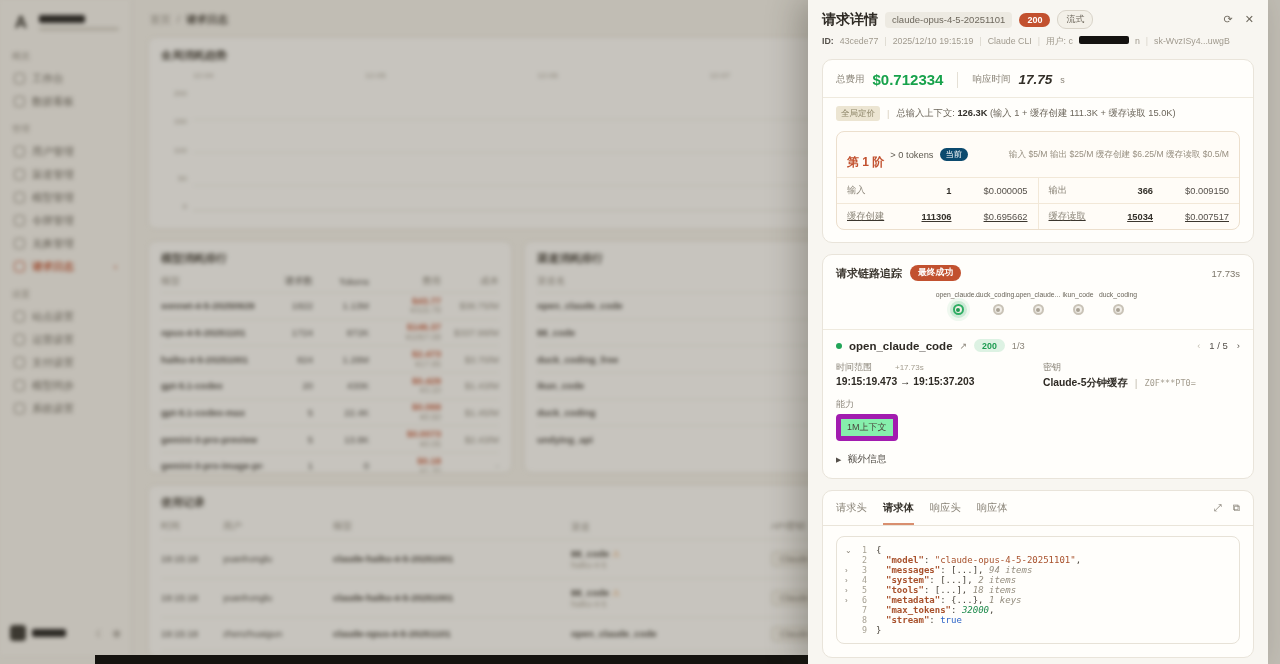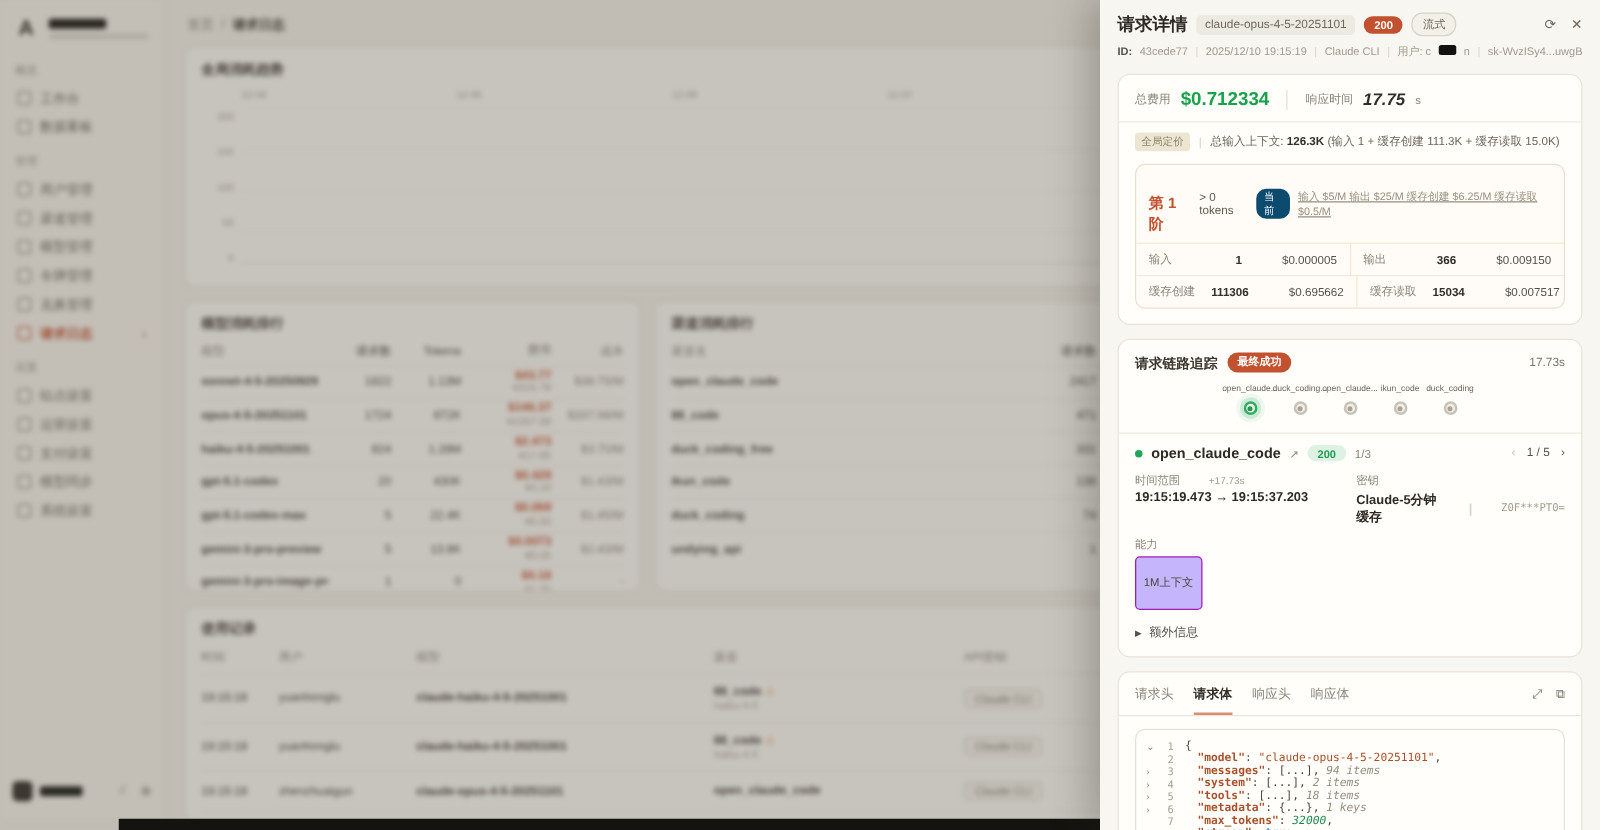--- a/index.html
+++ b/index.html
@@ -69,21 +69,21 @@
   .u-tr.head .uc-model,.u-tr.head .uc-ch{font-weight:normal;color:#8b857a;}
   .uc-ch{width:200px;font-weight:bold;color:#3c372f;line-height:1.2;}
   .uc-ch .sub{display:block;font-weight:normal;color:#a79f91;font-size:8.5px;}
   .uc-ch .warn{color:#e08b3a;font-size:9px;margin-left:3px;font-weight:normal;}
   .uc-key{width:130px;}
   .key-pill{display:inline-block;border:1px solid #ddd7cb;background:#f6f3ec;border-radius:4px;
             padding:2px 8px;color:#7c766a;font-size:9px;}
   .bottom-bar{position:absolute;left:95px;right:400px;bottom:0;height:9px;background:#15130f;}
 
   
-  .drawer{position:absolute;top:0;right:0;width:400px;height:664px;background:#f8f6f1;
+  .drawer{position:absolute;top:0;right:12px;width:460px;height:664px;background:#f8f6f1;
           box-shadow:-10px 0 30px rgba(40,35,25,.28);padding:10px 14px;box-sizing:border-box;overflow:hidden;}
   .d-h1{display:flex;align-items:center;gap:7px;}
   .d-title{font-size:14px;font-weight:bold;color:#2e2a24;}
   .pill-model{background:#edeae2;border-radius:4px;padding:2.5px 7px;font-size:9.5px;color:#6e685d;}
   .pill-status{background:#c2512f;color:#fff;font-weight:bold;border-radius:9px;padding:2px 8px;font-size:9px;}
   .pill-stream{border:1px solid #d9d4c9;background:#f3f0e8;color:#6e685d;border-radius:9px;padding:2px 8px;font-size:9px;}
   .d-hicons{margin-left:auto;display:flex;gap:12px;color:#6e685d;font-size:11px;}
   .d-meta{display:flex;align-items:flex-start;gap:6px;font-size:8.8px;color:#a09a8e;margin:7px 0 2px;white-space:nowrap;}
   .d-meta b{color:#55504a;}
   .sep{color:#d9d4ca;}
@@ -100,23 +100,23 @@
   .hline{border-top:1px solid #efeade;}
   .ctx-row{display:flex;align-items:center;gap:7px;padding:8px 13px;font-size:9.3px;color:#6d675c;}
   .badge-pricing{background:#ece5d2;color:#8d8568;border-radius:3px;padding:1.5px 5px;font-size:8.5px;flex:none;}
   .ctx-row .bar{color:#d9cfbc;}
   .ctx-row b{color:#33302a;}
   .tier{border:1px solid #ecdfcd;background:#fffcf7;border-radius:8px;margin:2px 13px 12px;font-size:9.3px;}
   .tier-h{display:flex;align-items:center;gap:6px;padding:6px 10px;border-bottom:1px solid #f2e8d8;}
   .t-stage{color:#c2512f;font-weight:bold;font-size:12px;margin-top:16px;}
   .t-range{color:#5f5a50;}
   .t-cur{background:#0c4a6e;color:#fff;border-radius:8px;padding:1px 6px;font-size:8.3px;}
-  .t-prices{margin-left:auto;color:#978f80;font-size:8.6px;text-decoration:underline;}
+  .t-prices{margin-left:auto;color:#978f80;font-size:8.6px;}
   .tier-r{display:flex;}
-  .tier-r.t-top{border-top:1px solid #f2e8d8;}
+  .tier-r.t-top{border-top:1px solid #f2e8d8;text-decoration:underline;}
   .t-half{flex:1;display:flex;align-items:center;padding:6px 10px;}
   .t-half.t-sep{border-left:1px solid #f2e8d8;}
   .t-l{width:50px;color:#8b8579;}
   .t-c{flex:1;text-align:right;font-weight:bold;color:#33302a;}
   .t-m{width:76px;text-align:right;color:#55504a;}
 
   .trace-h{display:flex;align-items:center;gap:8px;padding:10px 13px 4px;}
   .badge-final{background:#c2512f;color:#fff;font-weight:bold;border-radius:9px;padding:2px 8px;font-size:8.8px;}
   .trace-dur{margin-left:auto;font-size:9.5px;color:#7c766a;}
   .nodes{display:flex;justify-content:center;gap:0;padding:6px 0 14px;}
@@ -132,24 +132,24 @@
   .ch-name{font-size:11.5px;font-weight:bold;color:#2e2a24;}
   .ext{color:#8b8579;font-size:9px;}
   .pill-200{background:#ddf2e3;color:#1d9b51;font-weight:bold;border-radius:8px;padding:1.5px 8px;font-size:8.8px;}
   .attempt{font-size:9.3px;color:#8b8579;}
   .pager{margin-left:auto;display:flex;align-items:center;gap:9px;font-size:9.5px;color:#55504a;}
   .pager .dis{color:#c5bfb3;}
   .det{display:grid;grid-template-columns:1fr 1fr;gap:8px 10px;padding:2px 13px 0;}
   .det .l{font-size:9px;color:#8b8579;}
   .det .l .dl{color:#a39c8e;font-size:8px;margin-left:23px;}
   .det .v{font-size:10.3px;font-weight:bold;color:#2e2a24;margin-top:2px;}
-  .keyline{display:flex;align-items:center;gap:23px;}
+  .keyline{display:flex;align-items:center;gap:7px;}
   .key-mono{font-family:"DejaVu Sans Mono",monospace;font-size:8.5px;color:#a39c8e;font-weight:normal;}
-  .cap-pill{display:inline-block;border:1px solid #a21caf;background:#c4b5fd;border-radius:4px;
-            padding:14px 6px;font-size:9px;color:#4a453c;font-weight:normal;margin-top:3px;}
+  .cap-pill{display:inline-block;border:5px solid #a21caf;background:#86efac;border-radius:4px;
+            padding:2px 6px;font-size:9px;color:#4a453c;font-weight:normal;margin-top:3px;}
   .extra{display:flex;align-items:center;gap:6px;padding:12px 13px 12px;font-size:9.8px;color:#55504a;}
   .extra .car{font-size:7px;color:#55504a;}
 
   .tabs{display:flex;align-items:center;gap:16px;padding:0 13px;border-bottom:1px solid #eae5da;}
   .tab{font-size:10.3px;color:#8b8579;padding:10px 0 8px;border-bottom:2px solid transparent;}
   .tab.active{color:#332f28;font-weight:bold;border-bottom-color:#d98f6f;}
   .tab-icons{margin-left:auto;display:flex;gap:11px;color:#7c766a;font-size:10px;}
   .codebox{margin:10px 13px 13px;border:1px solid #e7e2d7;border-radius:8px;background:#fffefb;padding:8px 8px;}
   .cl{display:flex;align-items:center;height:10px;font-size:9px;}
   .chev{width:10px;color:#8b8579;font-size:8px;flex:none;}

